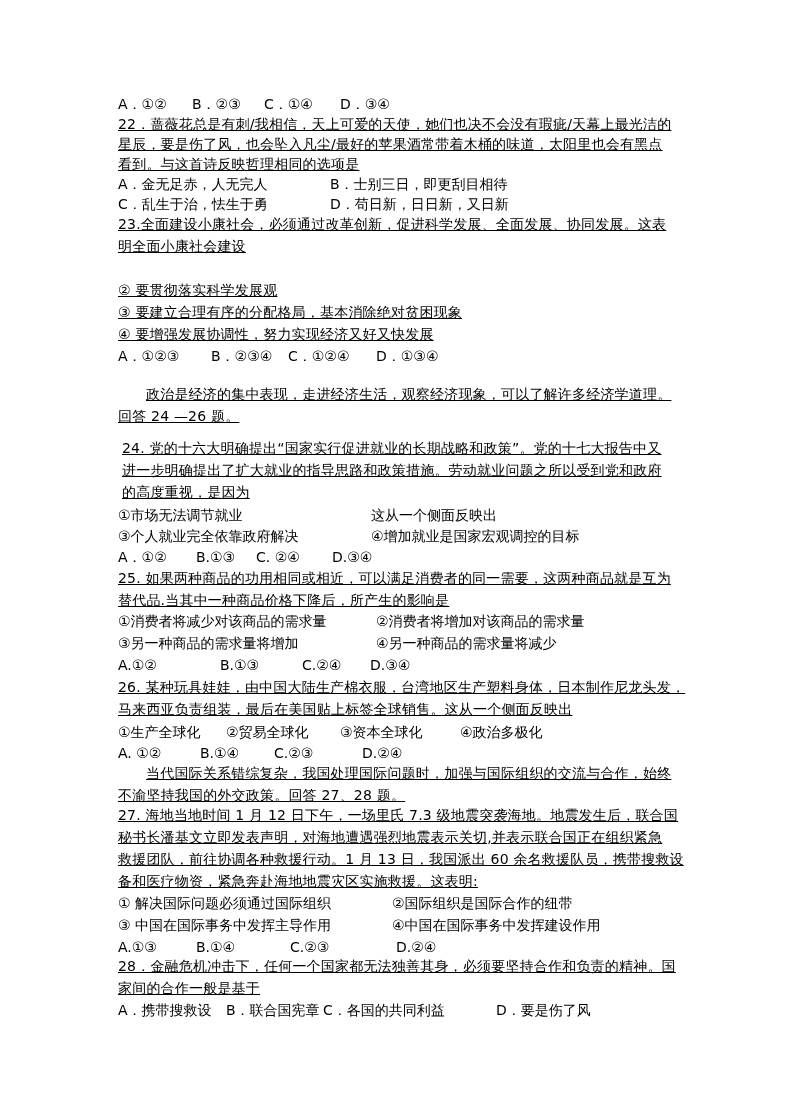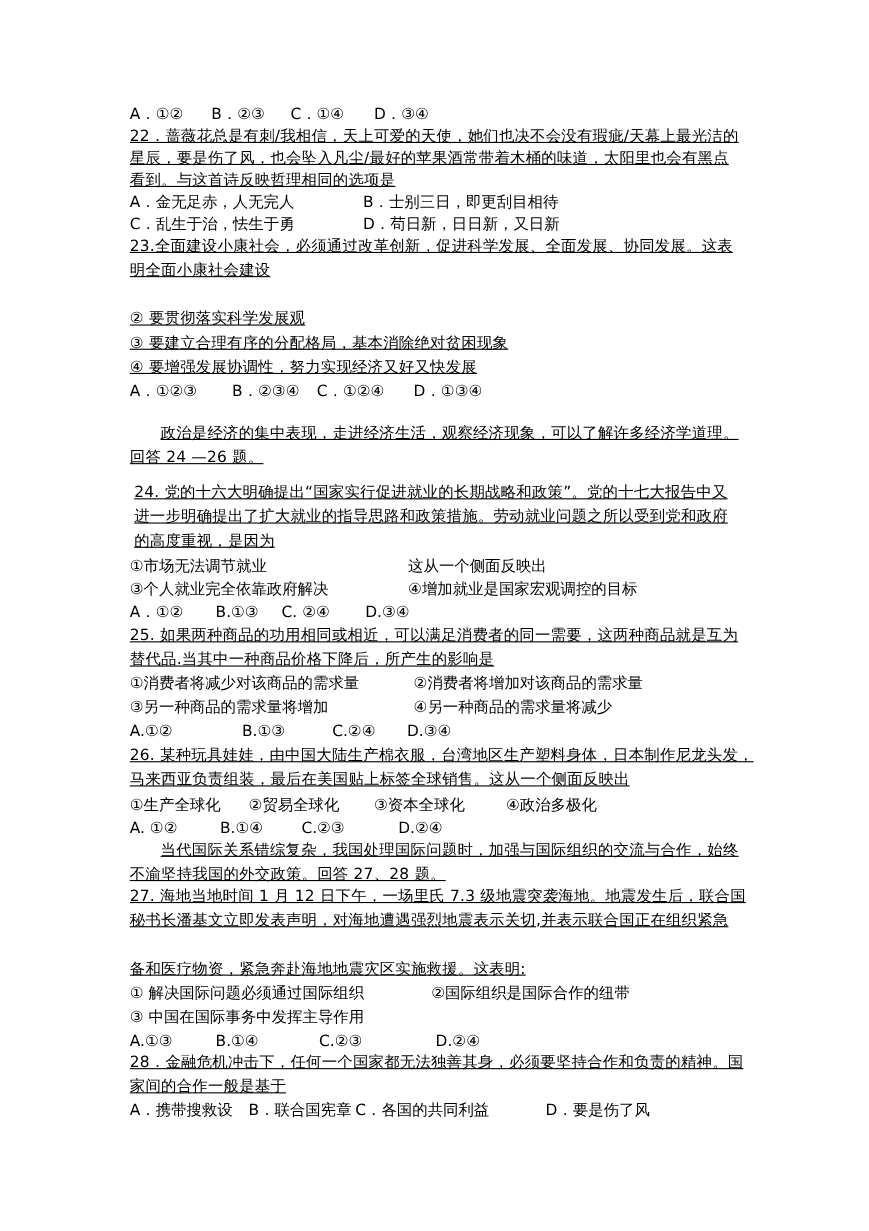--- a/index.html
+++ b/index.html
@@ -72,24 +72,26 @@
   <span class="opt" style="left:118px;top:743px">A. ①②</span>
   <span class="opt" style="left:200px;top:743px">B.①④</span>
   <span class="opt" style="left:274px;top:743px">C.②③</span>
   <span class="opt" style="left:362px;top:743px">D.②④</span>
 
   <div class="ln" style="left:146px;top:763px;margin-top:0">当代国际关系错综复杂，我国处理国际问题时，加强与国际组织的交流与合作，始终</div>
   <div class="ln" style="top:785px">不渝坚持我国的外交政策。回答 27、28 题。</div>
 
   <div class="ln" style="top:805px">27. 海地当地时间 1 月 12 日下午，一场里氏 7.3 级地震突袭海地。地震发生后，联合国</div>
   <div class="ln" style="top:827px">秘书长潘基文立即发表声明，对海地遭遇强烈地震表示关切,并表示联合国正在组织紧急</div>
+  <div class="ln" style="top:849px">救援团队，前往协调各种救援行动。1 月 13 日，我国派出 60 余名救援队员，携带搜救设</div>
   <div class="ln" style="top:871px">备和医疗物资，紧急奔赴海地地震灾区实施救援。这表明:</div>
   <span class="opt" style="left:118px;top:893px">①  解决国际问题必须通过国际组织</span>
   <span class="opt" style="left:392px;top:893px">②国际组织是国际合作的纽带</span>
   <span class="opt" style="left:118px;top:915px">③  中国在国际事务中发挥主导作用</span>
+  <span class="opt" style="left:392px;top:915px">④中国在国际事务中发挥建设作用</span>
   <span class="opt" style="left:118px;top:937px">A.①③</span>
   <span class="opt" style="left:196px;top:937px">B.①④</span>
   <span class="opt" style="left:290px;top:937px">C.②③</span>
   <span class="opt" style="left:396px;top:937px">D.②④</span>
 
   <div class="ln" style="top:956px">28．金融危机冲击下，任何一个国家都无法独善其身，必须要坚持合作和负责的精神。国</div>
   <div class="ln" style="top:978px">家间的合作一般是基于</div>
   <span class="opt" style="left:118px;top:1000px">A．携带搜救设</span>
   <span class="opt" style="left:226px;top:1000px">B．联合国宪章</span>
   <span class="opt" style="left:323px;top:1000px">C．各国的共同利益</span>

